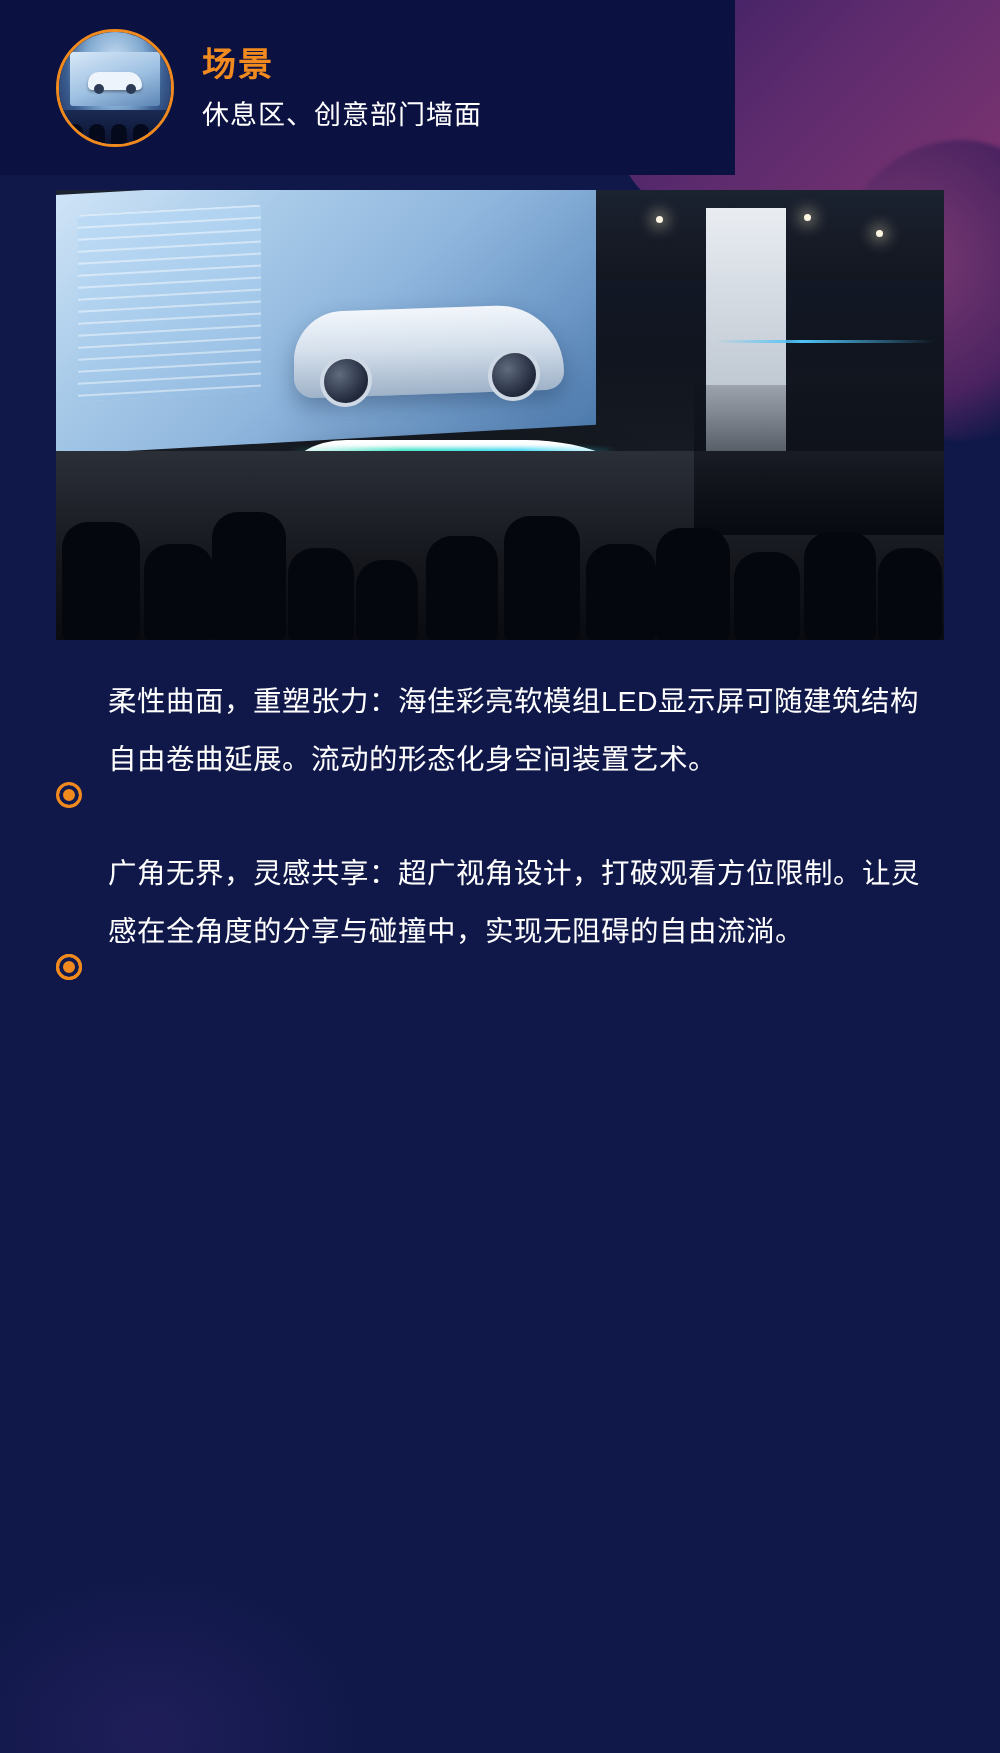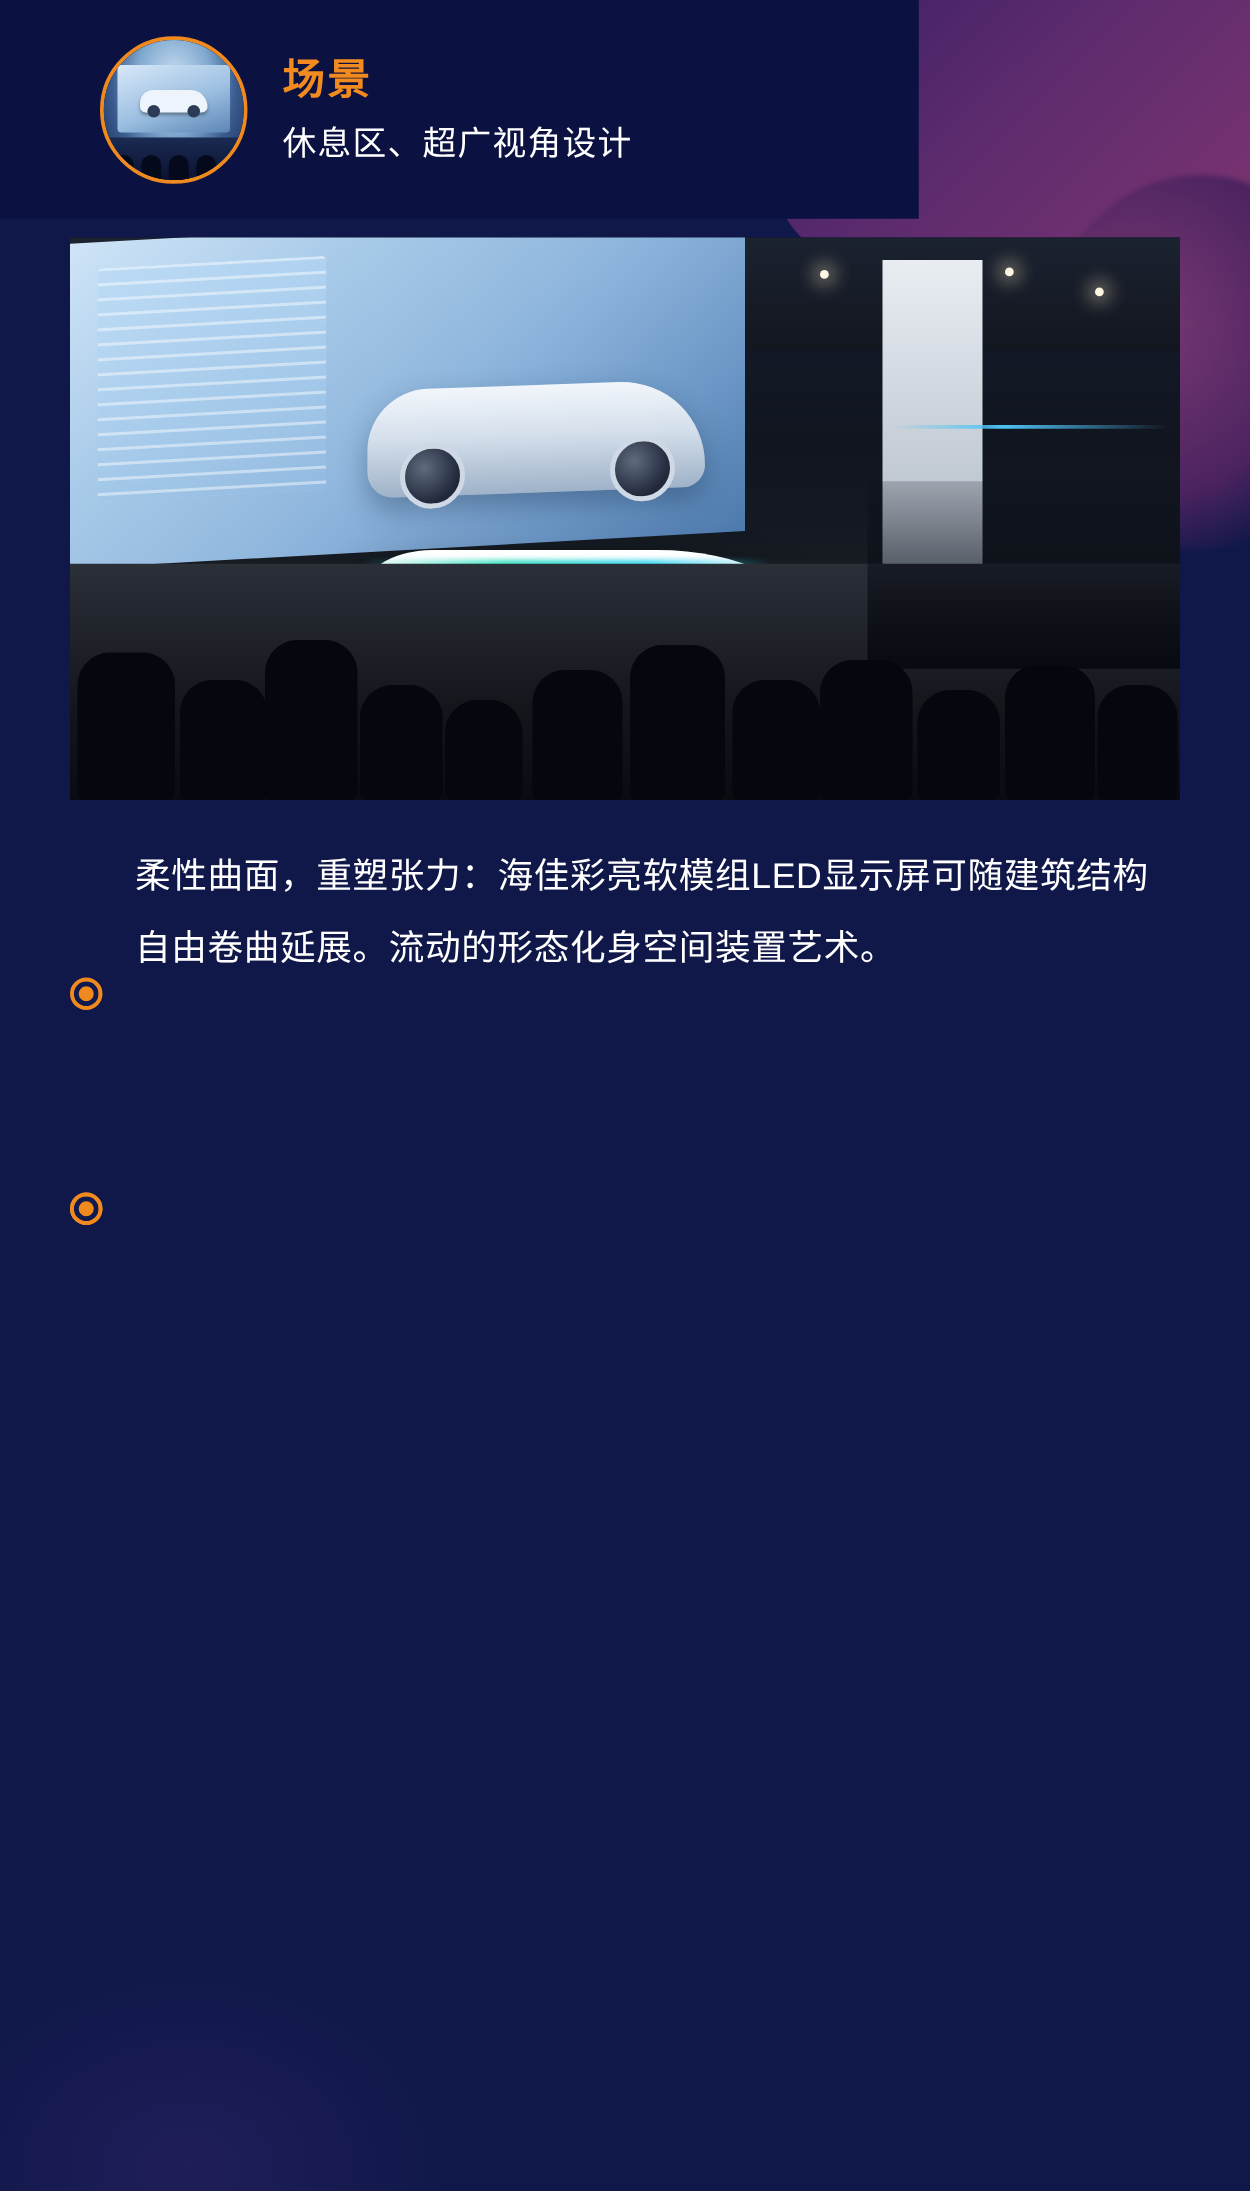--- a/index.html
+++ b/index.html
@@ -58,21 +58,21 @@
   }
 
   
   .header {
     position: absolute;
     left: 0; top: 0;
     width: 1000px; height: 176px;
     z-index: 3;
     display: flex;
     align-items: center;
-    padding-left: 80px;
+    padding-left: 56px;
   }
   .avatar {
     width: 118px; height: 118px;
     border-radius: 50%;
     border: 3px solid #f08a1e;
     overflow: hidden;
     position: relative;
     flex: none;
     background: #0f1840;
   }
@@ -307,21 +307,21 @@
           <span style="left:8px"></span>
             <span style="left:30px"></span>
           <span style="left:52px"></span>
             <span style="left:74px"></span>
           <span style="left:96px"></span>
         </div>
       </div>
     </div>
     <div class="header-text">
       <div class="header-title">场景</div>
-      <div class="header-sub">休息区、超广视角设计</div>
+      <div class="header-sub">休息区、创意部门墙面</div>
     </div>
   </div>
 
   <div class="hero">
     <div class="hero-room"></div>
     <div class="hero-ceiling"></div>
     <div class="hero-light" style="left:600px; top:26px;"></div>
     <div class="hero-light" style="left:672px; top:36px;"></div>
     <div class="hero-light" style="left:748px; top:24px;"></div>
     <div class="hero-light" style="left:820px; top:40px;"></div>
@@ -357,16 +357,19 @@
         <span class="bullet-lead">柔性曲面，重塑张力</span><span class="bullet-lead">：</span><span>海佳彩亮软模组LED显示屏可随建筑结构自由卷曲延展。流动的形态化身空间装置艺术。</span>
       </div>
     </div>
 
     <div class="bullet">
       <div class="bullet-dot" style="top:110px;"></div>
     </div>
 
     <div class="bullet">
       <div class="bullet-dot" style="top:110px;"></div>
+      <div class="bullet-text">
+        <span class="bullet-lead">广角无界，灵感共享</span><span class="bullet-lead">：</span><span>超广视角设计，打破观看方位限制。让灵感在全角度的分享与碰撞中，实现无阻碍的自由流淌。</span>
+      </div>
     </div>
 
   </div>
 </div>
 
 </body></html>

